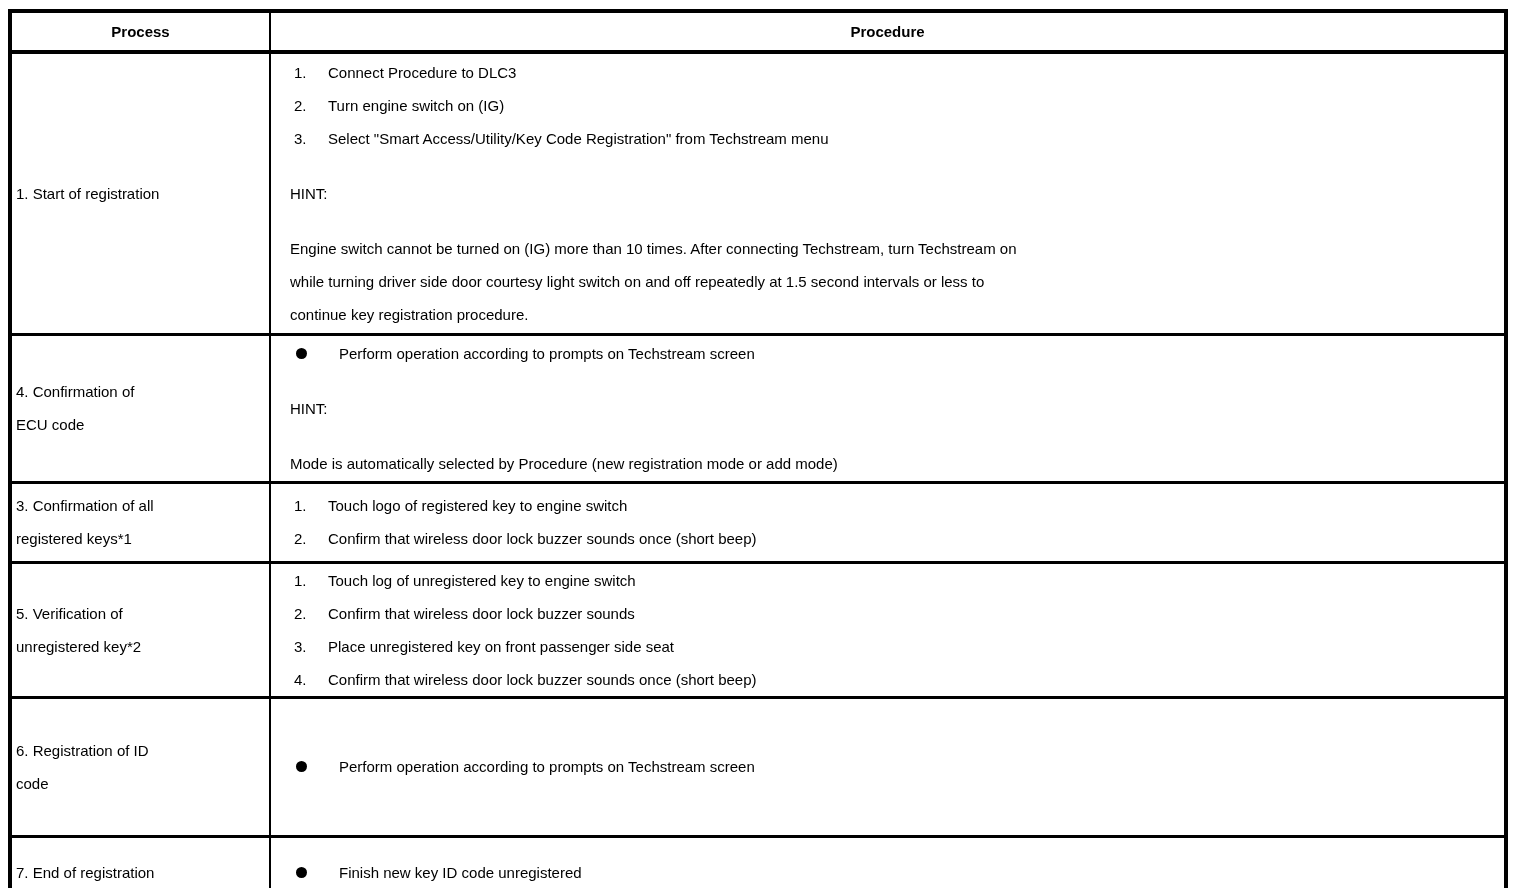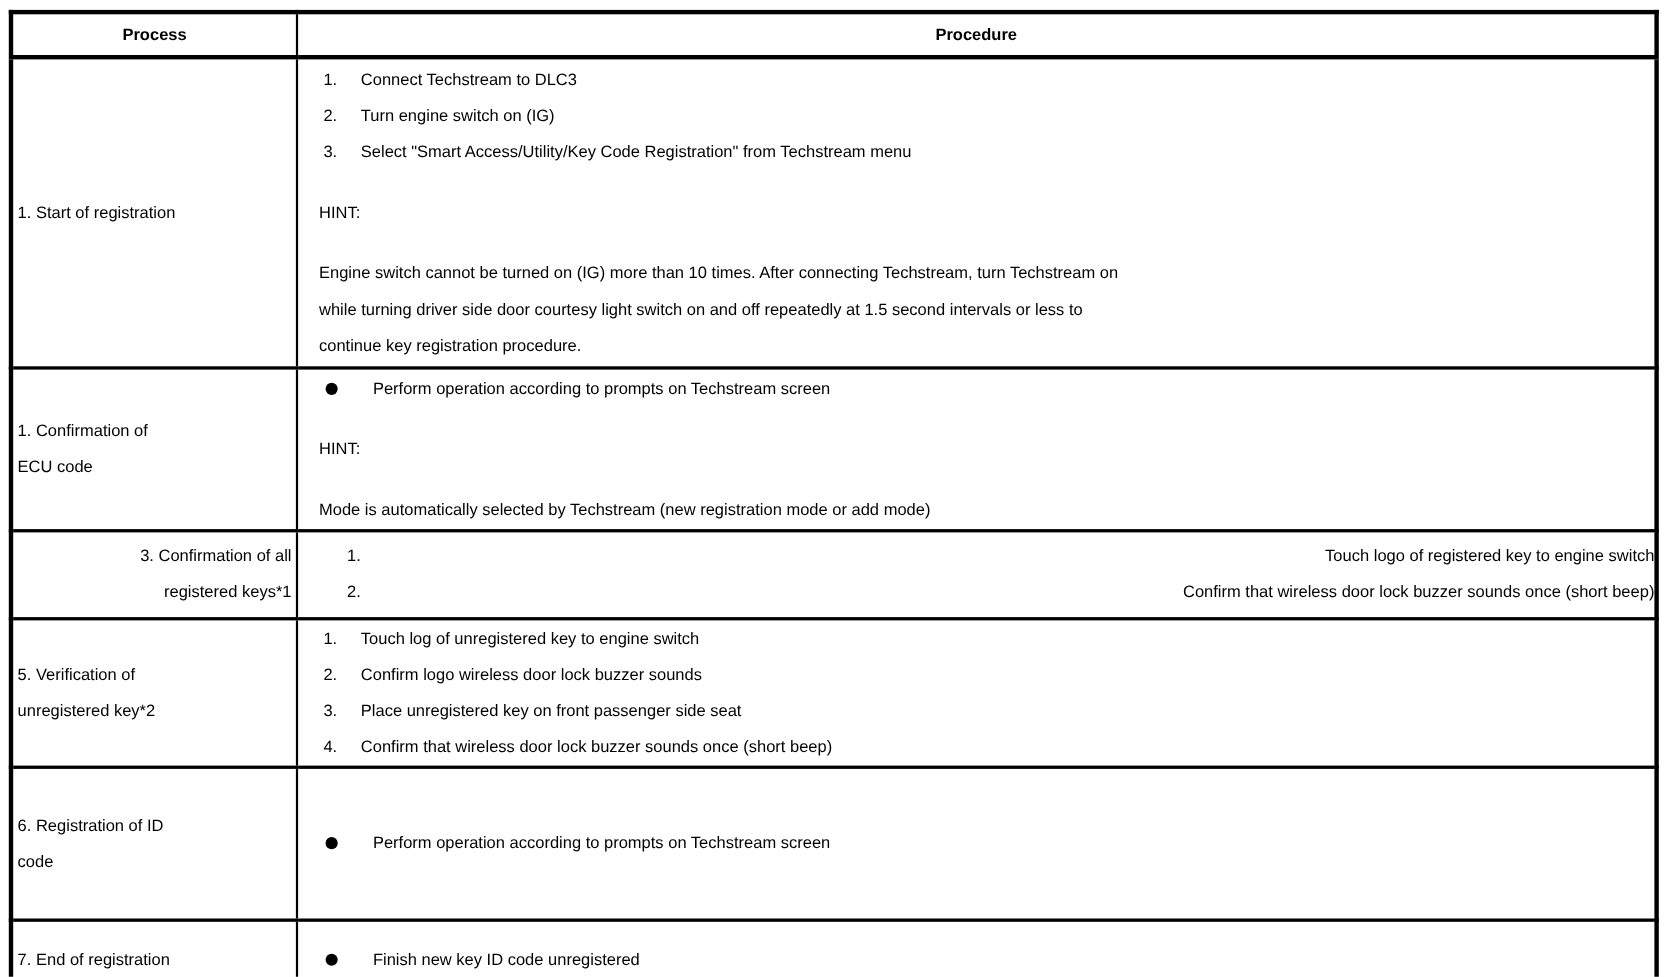--- a/index.html
+++ b/index.html
@@ -34,21 +34,21 @@
   }
   thead th {
     font-weight: bold;
     text-align: center;
     height: 37px;
     border-bottom: 4px solid #000;
   }
   
   tbody tr:nth-child(1) { height: 282px; }
   tbody tr:nth-child(2) { height: 148px; }
-  tbody tr:nth-child(3) { height: 80px; text-align: right; }
+  tbody tr:nth-child(3) { height: 80px; }
   tbody tr:nth-child(4) { height: 69px; }
   tbody tr:nth-child(5) { height: 139px; }
   tbody tr:nth-child(6) { height: 73px; }
   tbody tr:nth-child(7) { height: 41px; }
 
   td.process {
     padding-left: 4px;
     padding-right: 4px;
     white-space: pre-line;
   }
@@ -90,52 +90,52 @@
     </tr>
   </thead>
   <tbody id="table-body">
 
   <tr>
         <td class="process"><div>1. Start of registration</div></td>
         <td class="procedure">
           <div class="cell-inner">
             <div class="line num">
               <span class="marker">1.</span>
-              <span class="txt">Connect Techstream to DLC3</span>
+              <span class="txt">Connect Procedure to DLC3</span>
             </div>
             <div class="line num">
               <span class="marker">2.</span>
               <span class="txt">Turn engine switch on (IG)</span>
             </div>
             <div class="line num">
               <span class="marker">3.</span>
               <span class="txt">Select "Smart Access/Utility/Key Code Registration" from Techstream menu</span>
             </div>
             <div class="gap"></div>
             <div class="plainline">HINT:</div>
             <div class="gap"></div>
             <div class="plainline">Engine switch cannot be turned on (IG) more than 10 times. After connecting Techstream, turn Techstream on
 while turning driver side door courtesy light switch on and off repeatedly at 1.5 second intervals or less to
 continue key registration procedure.</div>
           </div>
         </td>
       </tr>
       <tr>
-        <td class="process"><div>1. Confirmation of
+        <td class="process"><div>4. Confirmation of
 ECU code</div></td>
         <td class="procedure">
           <div class="cell-inner">
             <div class="line bul">
               <span class="bullet-icon"></span>
               <span class="txt">Perform operation according to prompts on Techstream screen</span>
             </div>
             <div class="gap"></div>
             <div class="plainline">HINT:</div>
             <div class="gap"></div>
-            <div class="plainline">Mode is automatically selected by Techstream (new registration mode or add mode)</div>
+            <div class="plainline">Mode is automatically selected by Procedure (new registration mode or add mode)</div>
           </div>
         </td>
       </tr>
       <tr>
         <td class="process"><div>3. Confirmation of all
 registered keys*1</div></td>
         <td class="procedure">
           <div class="cell-inner">
             <div class="line num">
               <span class="marker">1.</span>
@@ -152,21 +152,21 @@
         <td class="process"><div>5. Verification of
 unregistered key*2</div></td>
         <td class="procedure">
           <div class="cell-inner">
             <div class="line num">
               <span class="marker">1.</span>
               <span class="txt">Touch log of unregistered key to engine switch</span>
             </div>
             <div class="line num">
               <span class="marker">2.</span>
-              <span class="txt">Confirm logo wireless door lock buzzer sounds</span>
+              <span class="txt">Confirm that wireless door lock buzzer sounds</span>
             </div>
             <div class="line num">
               <span class="marker">3.</span>
               <span class="txt">Place unregistered key on front passenger side seat</span>
             </div>
             <div class="line num">
               <span class="marker">4.</span>
               <span class="txt">Confirm that wireless door lock buzzer sounds once (short beep)</span>
             </div>
           </div>

